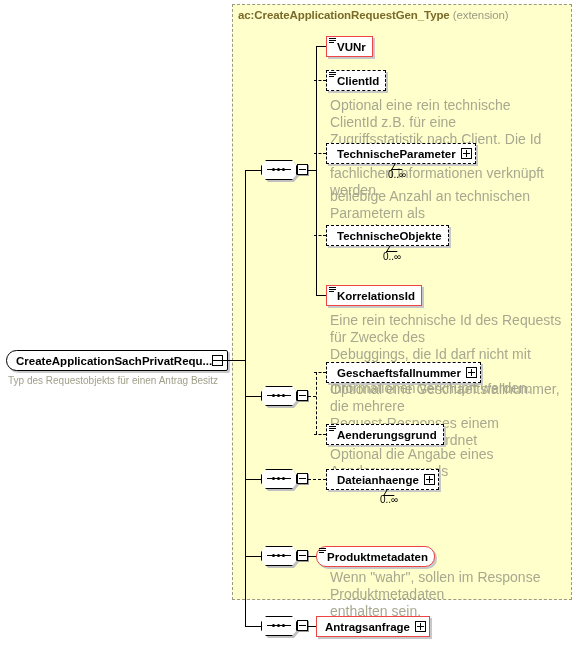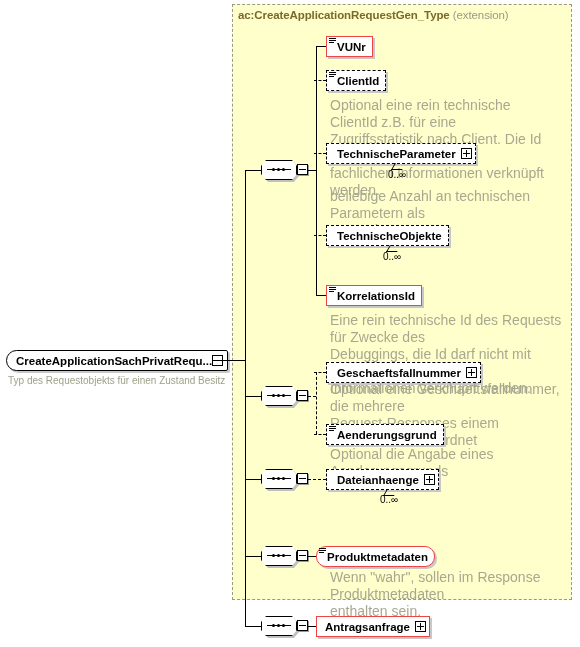--- a/index.html
+++ b/index.html
@@ -239,21 +239,21 @@
 
   <div class="ext-box"></div>
   <div class="ext-title">
     <span>ac:CreateApplicationRequestGen_Type</span><span> </span><span class="light">(extension)</span>
   </div>
 
   <div class="root-node">
     <span class="lbl">CreateApplicationSachPrivatRequ...</span>
     <span class="toggle"></span>
   </div>
-  <div class="root-desc">Typ des Requestobjekts für einen Zustand Besitz</div>
+  <div class="root-desc">Typ des Requestobjekts für einen Antrag Besitz</div>
 
   <div class="ln h" style="left:212px; top:360px; width:33px;"></div>
 
   <div class="ln v" style="left:245px; top:170px; height:456px;"></div>
 
   <div class="ln h" style="left:245px; top:170px; width:16px;"></div>
   <div class="seq-shadow" style="left:263px; top:162px;"></div>
   <div class="seq" style="left:261px; top:160px;"></div>
   <div class="seq-dots" style="left:267px; top:169px;"></div>
   <div class="seq-dot" style="left:272px; top:168px;"></div>

